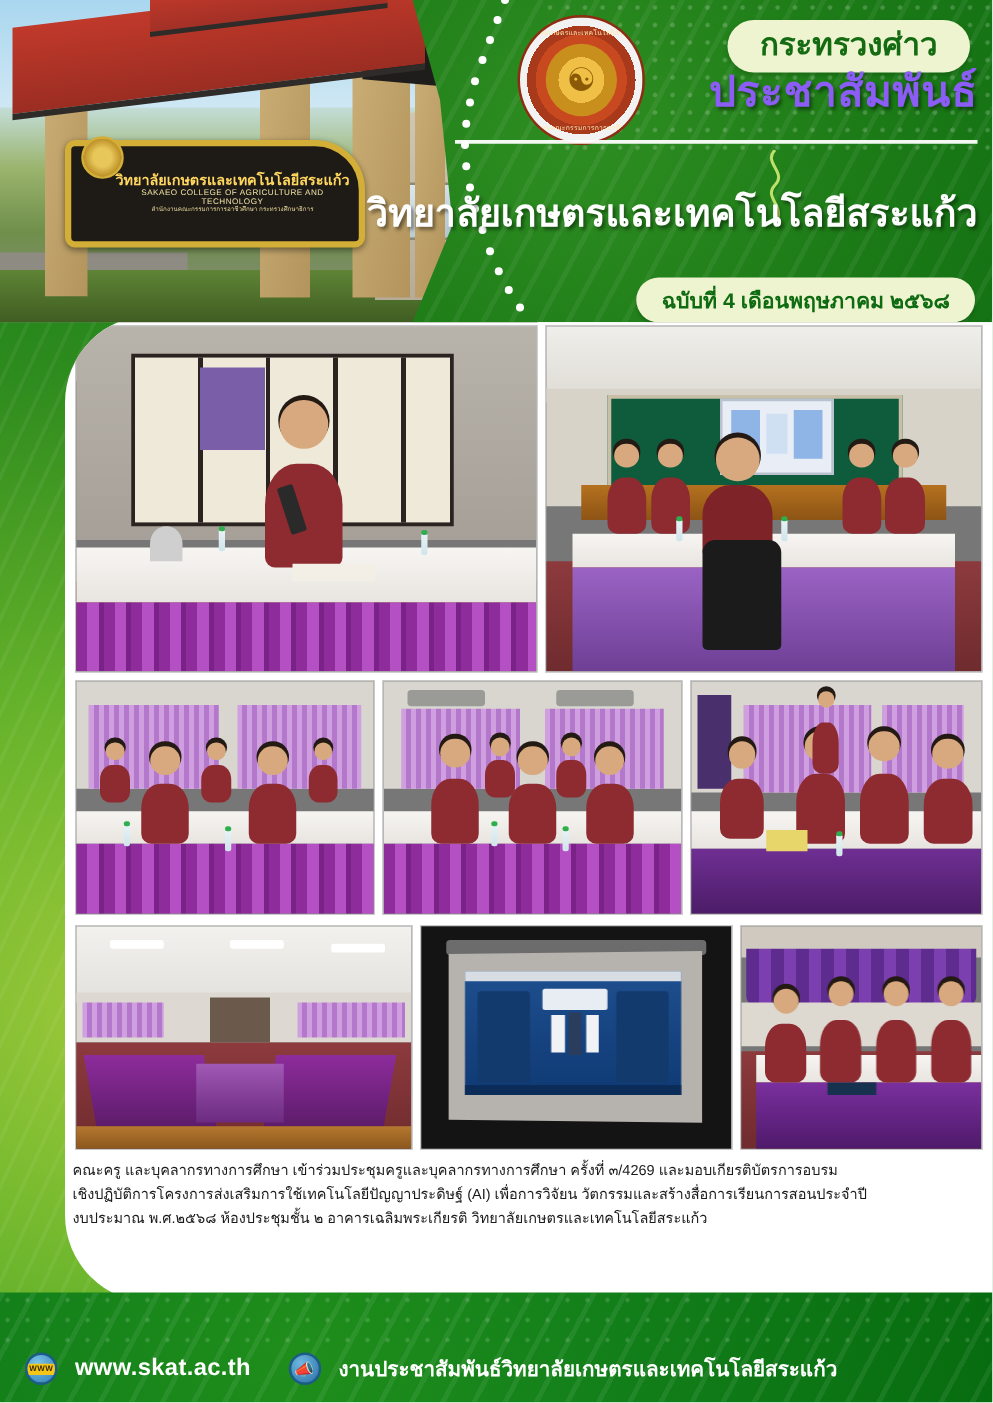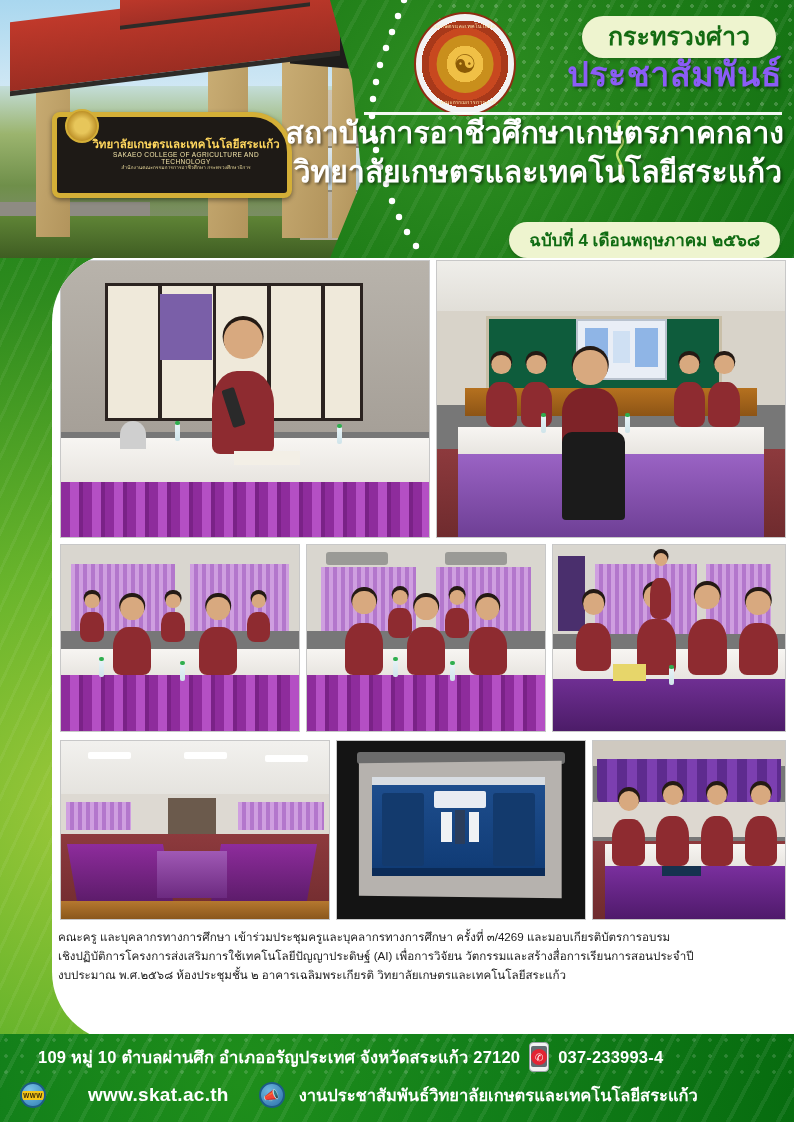--- a/index.html
+++ b/index.html
@@ -233,21 +233,21 @@
   }
   .footer::after{
     content:"";position:absolute;left:0;right:0;top:0;height:40px;
     background:radial-gradient(circle at 6px 6px, rgba(255,255,255,.30) 1.5px, transparent 2px) 0 0/16px 16px;
     opacity:.5;
   }
   .f-row{position:absolute;display:flex;align-items:center;z-index:2;white-space:nowrap;}
   .f-row1{left:38px;top:8px;}
   .f-row2{left:20px;top:48px;}
   .f-text{color:#ffffff;font-size:16.5px;font-weight:bold;letter-spacing:.2px;}
-  .f-url{color:#ffffff;font-size:19px;font-weight:bold;letter-spacing:.3px;margin-left:28px;}
+  .f-url{color:#ffffff;font-size:19px;font-weight:bold;letter-spacing:.3px;}
   .f-pr{color:#ffffff;font-size:16.5px;font-weight:bold;}
 
   .icon-phone{
     width:20px;height:30px;border-radius:4px;background:#f2f2f2;border:1px solid #9aa0a6;
     position:relative;margin:0 9px;flex:0 0 auto;
   }
   .icon-phone .sc{position:absolute;left:1px;right:1px;top:3px;bottom:4px;background:#636b72;border-radius:2px;}
   .icon-phone .dot{position:absolute;left:50%;top:50%;transform:translate(-50%,-50%);
     width:16px;height:16px;border-radius:50%;background:#e32333;color:#fff;font-size:10px;
     display:flex;align-items:center;justify-content:center;}
@@ -332,21 +332,20 @@
       </div>
     </div>
 
     <svg class="squiggle" viewBox="0 0 40 60">
       <path d="M20 0 C10 10, 30 18, 20 28 C10 38, 30 46, 20 58" stroke="#bfe06a" stroke-width="2.4" fill="none"></path>
     </svg>
 
     <div class="badge-news">กระทรวงศ่าว</div>
     <div class="hdr-main">ประชาสัมพันธ์</div>
     <div class="hdr-rule"></div>
-    <div class="hdr-l2">สถาบันการอาชีวศึกษาเกษตรภาคกลาง</div>
     <div class="hdr-l3">วิทยาลัยเกษตรและเทคโนโลยีสระแก้ว</div>
     <div class="badge-issue">ฉบับที่ 4 เดือนพฤษภาคม ๒๕๖๘</div>
   </div>
 
   <div class="sheet">
     <div class="photos">
 
       <div class="ph" style="left:8px;top:8px;width:370px;height:278px;">
         <div class="scene">
           <div class="ceil"></div>
@@ -548,28 +547,20 @@
     </div>
   </div>
 
   <div class="caption">
     <p>คณะครู และบุคลากรทางการศึกษา เข้าร่วมประชุมครูและบุคลากรทางการศึกษา ครั้งที่ ๓/4269 และมอบเกียรติบัตรการอบรม</p>
     <p>เชิงปฏิบัติการโครงการส่งเสริมการใช้เทคโนโลยีปัญญาประดิษฐ์ (AI) เพื่อการวิจัยน วัตกรรมและสร้างสื่อการเรียนการสอนประจำปี</p>
     <p>งบประมาณ พ.ศ.๒๕๖๘  ห้องประชุมชั้น ๒ อาคารเฉลิมพระเกียรติ วิทยาลัยเกษตรและเทคโนโลยีสระแก้ว</p>
   </div>
 
   <div class="footer">
-    <div class="f-row f-row1">
-      <span class="f-text">109 หมู่ 10 ตำบลผ่านศึก อำเภออรัญประเทศ จังหวัดสระแก้ว 27120</span>
-      <span class="icon-phone">
-        <span class="sc"></span>
-        <span class="dot">✆</span>
-      </span>
-      <span class="f-text">037-233993-4</span>
-    </div>
     <div class="f-row f-row2">
       <span class="icon-globe">
         <span class="www">WWW</span>
       </span>
       <span class="f-url">www.skat.ac.th</span>
       <span class="icon-mega">📣</span>
       <span class="f-pr">งานประชาสัมพันธ์วิทยาลัยเกษตรและเทคโนโลยีสระแก้ว</span>
     </div>
   </div>
 

